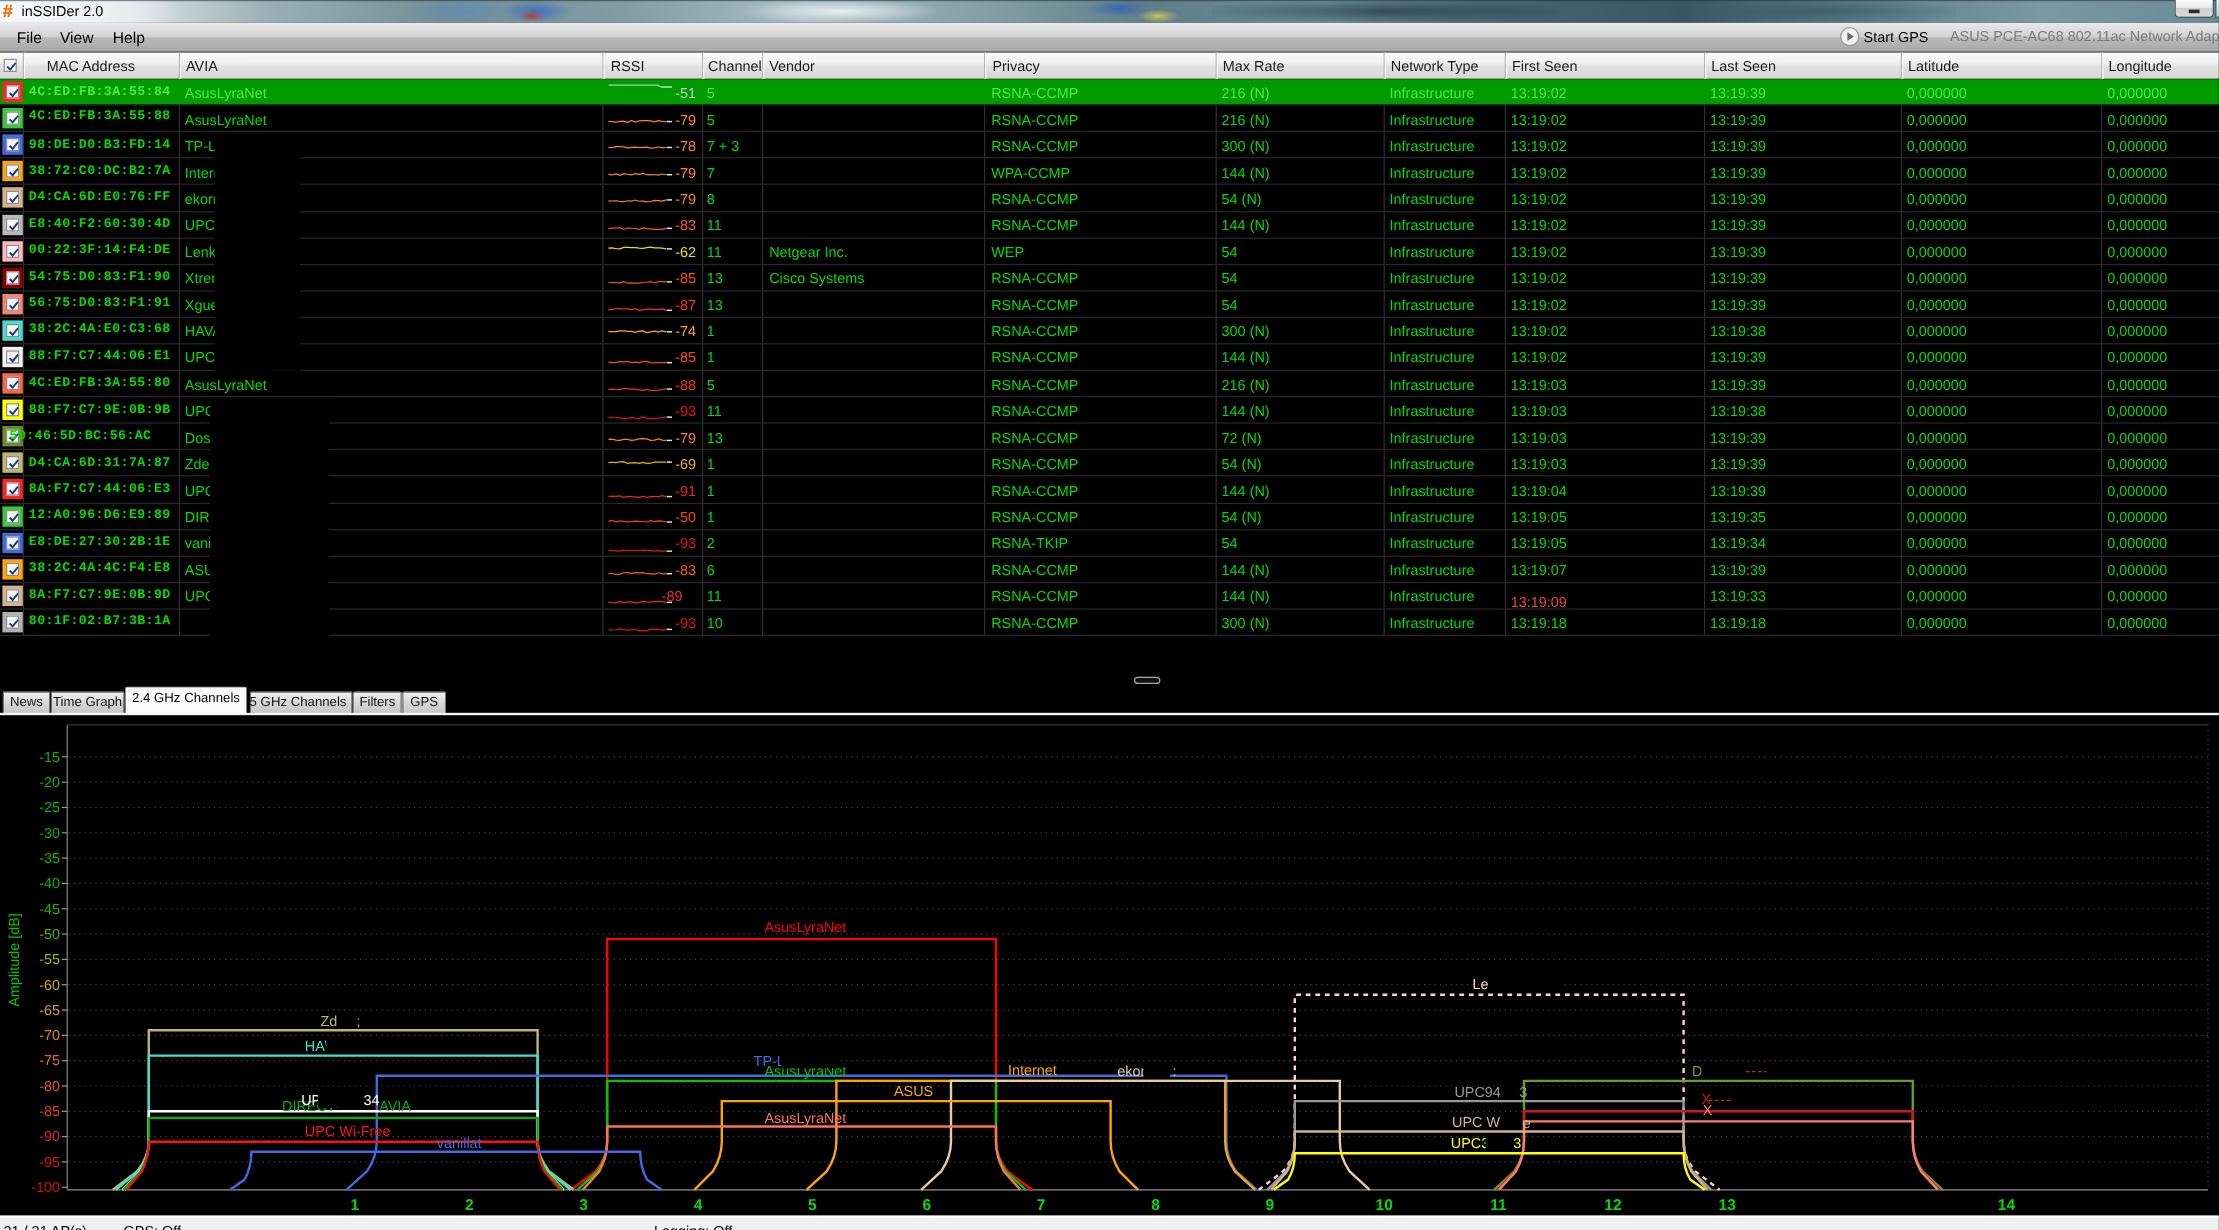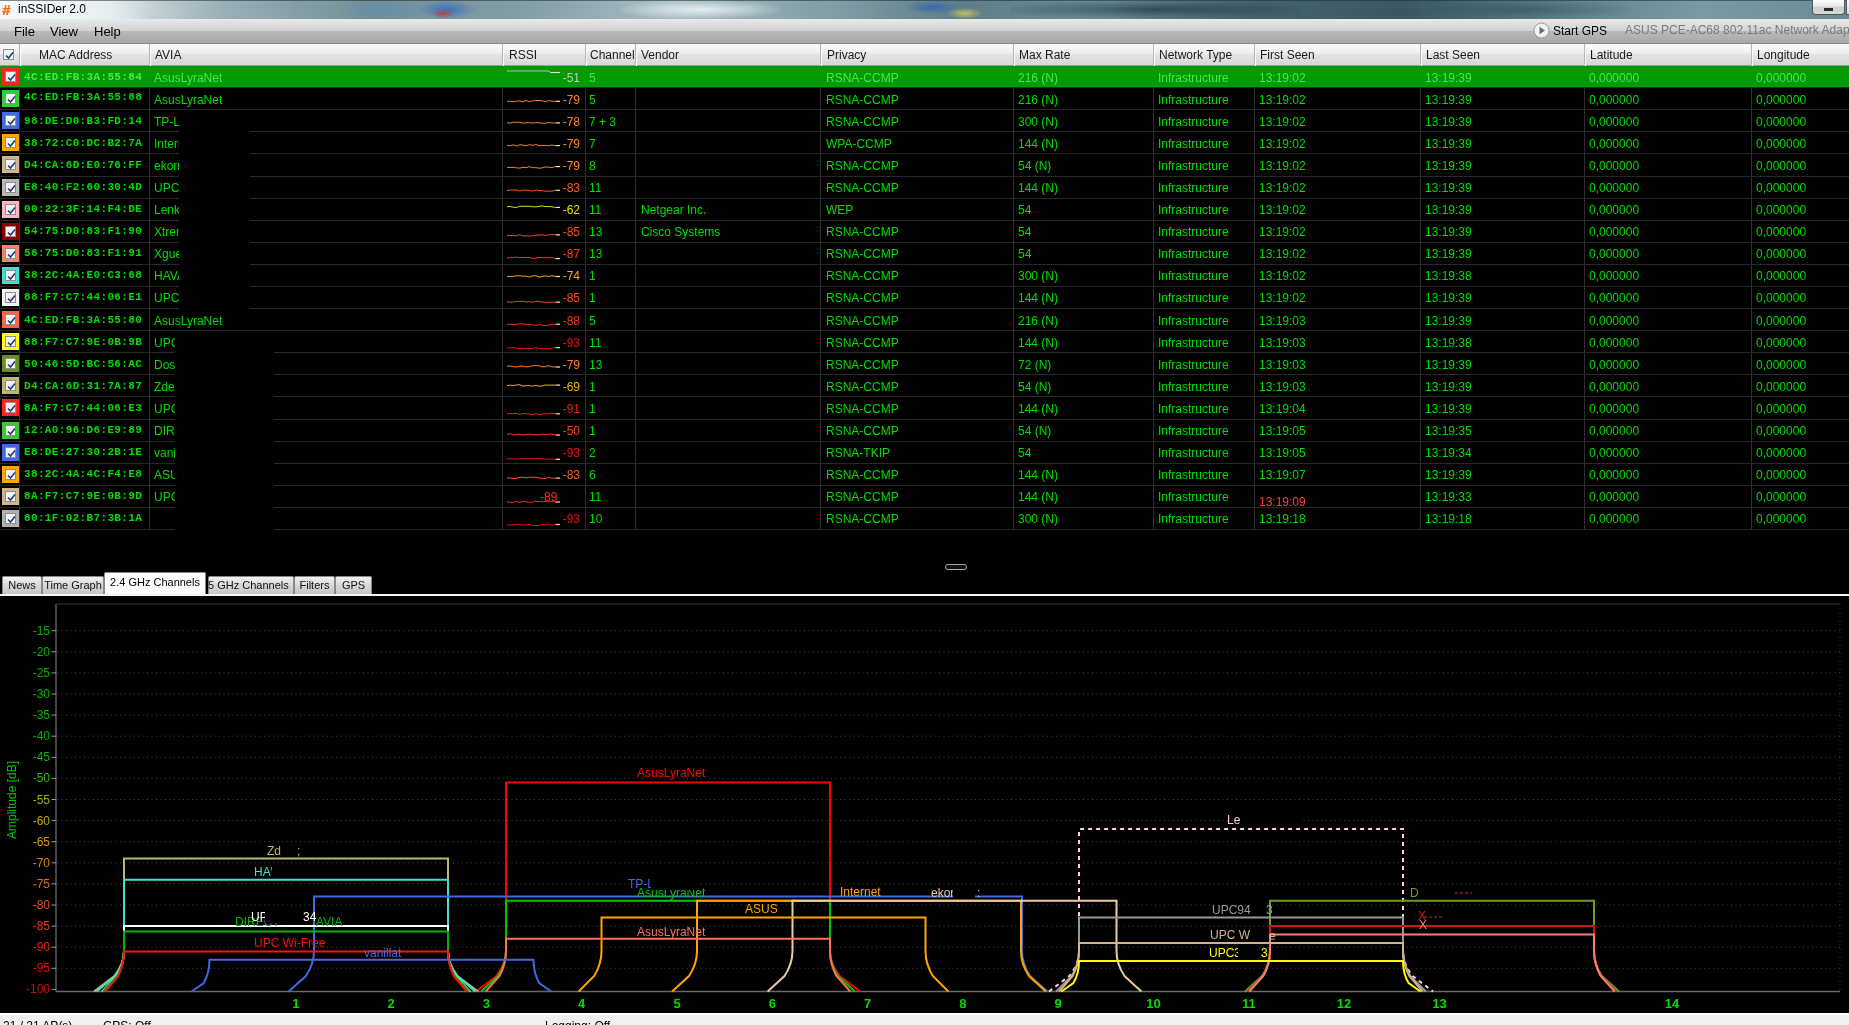--- a/index.html
+++ b/index.html
@@ -309,21 +309,21 @@
 <div class="ct" style="left:1259px;top:335.6px;color:#00DC00">13:19:03</div>
 <div class="ct" style="left:1425px;top:335.6px;color:#00DC00">13:19:38</div>
 <div class="ct" style="left:1589px;top:335.6px;color:#00DC00">0,000000</div>
 <div class="ct" style="left:1756px;top:335.6px;color:#00DC00">0,000000</div>
 <div style="position:absolute;left:0px;top:374.3px;width:1849px;height:1px;background:#282828"></div>
 <div style="position:absolute;left:2px;top:355.2px;width:17px;height:17px;background:#6B8E23"></div>
 <div style="position:absolute;left:5px;top:358.2px;width:11px;height:11px;background:#F4F4F4;border:1px solid #8E8E8E"></div>
 <svg style="position:absolute;left:5px;top:358.2px" width="13" height="13" viewBox="0 0 13 13">
     <path d="M 3 6.5 L 5.5 9 L 10 3.5" stroke="#1F3C78" stroke-width="1.6" fill="none"></path>
   </svg>
-<div class="mac" style="left:24px;top:357.7px;color:#00DC00">50:46:5D:BC:56:AC</div>
+<div class="mac" style="left:8px;top:357.7px;color:#00DC00">50:46:5D:BC:56:AC</div>
 <div class="ct" style="left:154px;top:357.7px;color:#00DC00">Dosia_2231</div>
 <div class="ct" style="left:540px;top:357.7px;width:40px;text-align:right;color:#FF8228">-79</div>
 <div class="ct" style="left:589px;top:357.7px;color:#00DC00">13</div>
 <div class="ct" style="left:826px;top:357.7px;color:#00DC00">RSNA-CCMP</div>
 <div class="ct" style="left:1018px;top:357.7px;color:#00DC00">72 (N)</div>
 <div class="ct" style="left:1158px;top:357.7px;color:#00DC00">Infrastructure</div>
 <div class="ct" style="left:1259px;top:357.7px;color:#00DC00">13:19:03</div>
 <div class="ct" style="left:1425px;top:357.7px;color:#00DC00">13:19:39</div>
 <div class="ct" style="left:1589px;top:357.7px;color:#00DC00">0,000000</div>
 <div class="ct" style="left:1756px;top:357.7px;color:#00DC00">0,000000</div>
@@ -413,21 +413,21 @@
 <div class="ct" style="left:1589px;top:468.2px;color:#00DC00">0,000000</div>
 <div class="ct" style="left:1756px;top:468.2px;color:#00DC00">0,000000</div>
 <div style="position:absolute;left:0px;top:506.9px;width:1849px;height:1px;background:#282828"></div>
 <div style="position:absolute;left:2px;top:487.8px;width:17px;height:17px;background:#D2B48C"></div>
 <div style="position:absolute;left:5px;top:490.8px;width:11px;height:11px;background:#F4F4F4;border:1px solid #8E8E8E"></div>
 <svg style="position:absolute;left:5px;top:490.8px" width="13" height="13" viewBox="0 0 13 13">
     <path d="M 3 6.5 L 5.5 9 L 10 3.5" stroke="#1F3C78" stroke-width="1.6" fill="none"></path>
   </svg>
 <div class="mac" style="left:24px;top:490.3px;color:#00DC00">8A:F7:C7:9E:0B:9D</div>
 <div class="ct" style="left:154px;top:490.3px;color:#00DC00">UPC Wolne2</div>
-<div class="ct" style="left:540px;top:490.3px;width:40px;text-align:left;color:#F42E13">-89</div>
+<div class="ct" style="left:540px;top:490.3px;width:40px;text-align:center;color:#F42E13">-89</div>
 <div class="ct" style="left:589px;top:490.3px;color:#00DC00">11</div>
 <div class="ct" style="left:826px;top:490.3px;color:#00DC00">RSNA-CCMP</div>
 <div class="ct" style="left:1018px;top:490.3px;color:#00DC00">144 (N)</div>
 <div class="ct" style="left:1158px;top:490.3px;color:#00DC00">Infrastructure</div>
 <div class="ct" style="left:1259px;top:495px;color:#ef4444">13:19:09</div>
 <div class="ct" style="left:1425px;top:490.3px;color:#00DC00">13:19:33</div>
 <div class="ct" style="left:1589px;top:490.3px;color:#00DC00">0,000000</div>
 <div class="ct" style="left:1756px;top:490.3px;color:#00DC00">0,000000</div>
 <div style="position:absolute;left:0px;top:529.0px;width:1849px;height:1px;background:#282828"></div>
 <div style="position:absolute;left:2px;top:509.9px;width:17px;height:17px;background:#B0B0B0"></div>

